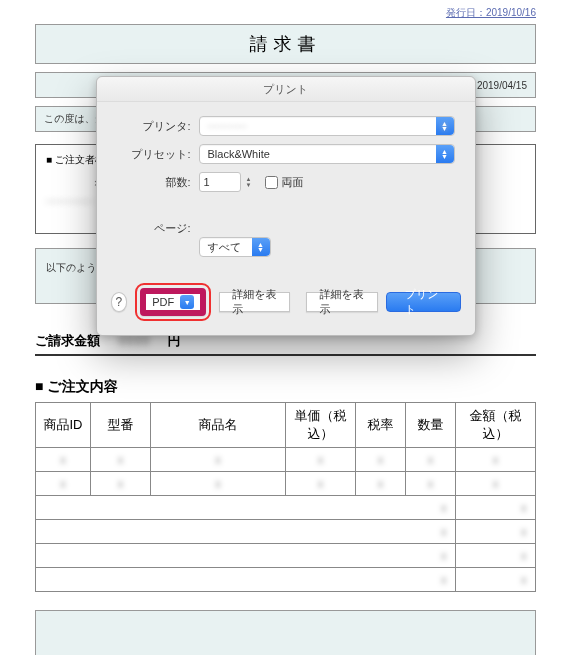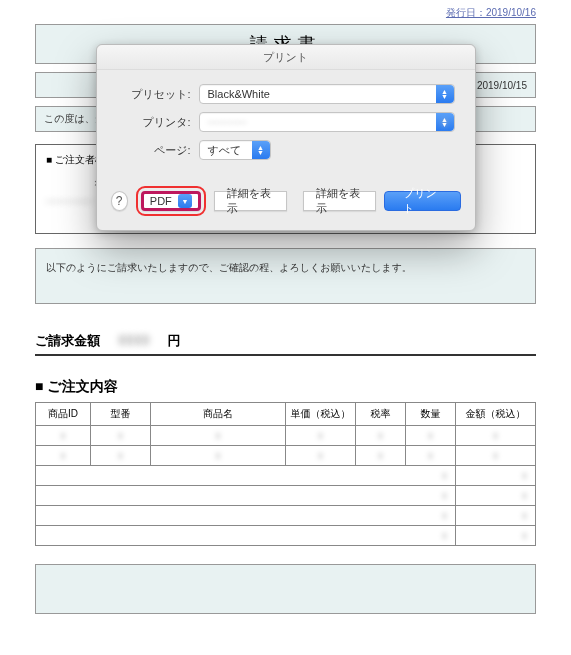--- a/index.html
+++ b/index.html
@@ -63,41 +63,41 @@
   font-weight: bold;
   border-bottom: 2px solid #333;
   padding-bottom: 4px;
 }
 .amount-val { color: transparent; text-shadow: 0 0 6px #aaa; font-size: 14px; }
 .sub-title { margin-top: 22px; font-size: 14px; font-weight: bold; }
 .tbl {
   width: 100%;
   border-collapse: collapse;
   margin-top: 6px;
-  font-size: 10px;
+  font-size: 13px;
 }
 .tbl th, .tbl td {
   border: 1px solid #888;
   padding: 4px 2px;
   text-align: center;
 }
 .tbl th { background: #fff; font-weight: normal; }
 .tbl td { height: 18px; color: transparent; text-shadow: 0 0 5px #aaa; }
 .tbl tr.total td { text-align: right; padding-right: 8px; }
 .footer-box {
   background: #e8f2f2;
   border: 1px solid #999;
   height: 50px;
   margin-top: 18px;
 }
 
 
 .dialog {
   position: absolute;
-  top: 44px;
+  top: 76px;
   left: 50%;
   transform: translateX(-50%);
   width: 380px;
   background: #ececec;
   border: 1px solid #bbb;
   border-radius: 6px;
   box-shadow: 0 18px 40px rgba(0,0,0,0.35), 0 2px 8px rgba(0,0,0,0.2);
   font-size: 11px;
   color: #333;
 }
@@ -134,21 +134,21 @@
   background: linear-gradient(#5aa0f8, #2a7bf0);
   border-radius: 0 4px 4px 0;
   display: flex;
   flex-direction: column;
   align-items: center;
   justify-content: center;
   color: #fff;
   font-size: 7px;
   line-height: 5px;
 }
-.small-select { width: 72px; flex: none; }
+.small-select { width: 72px; flex: none; margin-top: 37px; }
 .stepper {
   width: 42px;
   height: 20px;
   background: #fff;
   border: 1px solid #c5c5c5;
   border-radius: 3px;
   display: flex;
   align-items: center;
   padding: 0 4px;
   font-size: 11px;
@@ -178,23 +178,23 @@
   background: #fff;
   border: 1px solid #c7c7c7;
   display: flex;
   align-items: center;
   justify-content: center;
   color: #555;
   font-size: 12px;
   box-shadow: 0 1px 1px rgba(0,0,0,0.1);
 }
 .pdf-btn {
-  height: 20px;
-  background: #fff;
-  border: 3px solid #be185d;
+  height: 28px;
+  background: #fff;
+  border: 6px solid #be185d;
   border-radius: 4px;
   padding: 0 6px;
   display: flex;
   align-items: center;
   gap: 6px;
   font-size: 11px;
   box-shadow: 0 1px 1px rgba(0,0,0,0.08);
 }
 .pdf-btn .dd {
   width: 14px; height: 14px;
@@ -237,21 +237,21 @@
 .spacer { flex: 1; }
 </style>
 </head>
 <body>
 
 <div class="page">
   <div class="issue-date">発行日：2019/10/16</div>
   <div class="title-box">請求書</div>
 
   <div class="pale-row right">
-    <span>2019/10/15</span>
+    <span>2019/04/15</span>
   </div>
 
   <div class="pale-row">
     <span>この度は、当店を</span>
   </div>
 
   <div class="section-box">
     <div class="section-label">■ ご注文者様</div>
     <div class="xx">××××</div>
     <div class="blur">──────</div>
@@ -317,32 +317,39 @@
     </tbody>
   </table>
 
   <div class="footer-box"></div>
 </div>
 
 <div class="dialog">
   <div class="dlg-title">プリント</div>
   <div class="dlg-body">
     <div class="form-row">
+      <div class="form-label">プリンタ:</div>
+      <div class="mac-select blurred">
+        ─────
+        <span class="cap">▲<br>▼</span>
+      </div>
+    </div>
+    <div class="form-row">
       <div class="form-label">プリセット:</div>
       <div class="mac-select">
         <span>Black&amp;White</span>
         <span class="cap">▲<br>▼</span>
       </div>
     </div>
     <div class="form-row">
-      <div class="form-label">プリンタ:</div>
-      <div class="mac-select blurred">
-        ─────
-        <span class="cap">▲<br>▼</span>
-      </div>
+      <div class="form-label">部数:</div>
+      <div class="stepper">1</div>
+      <div class="step-btns">▲<br>▼</div>
+      <input type="checkbox" class="chk" style="">
+      <span>両面</span>
     </div>
     <div class="form-row">
       <div class="form-label">ページ:</div>
       <div class="mac-select small-select">
         <span>すべて</span>
         <span class="cap">▲<br>▼</span>
       </div>
     </div>
   </div>
   <div class="dlg-footer">

